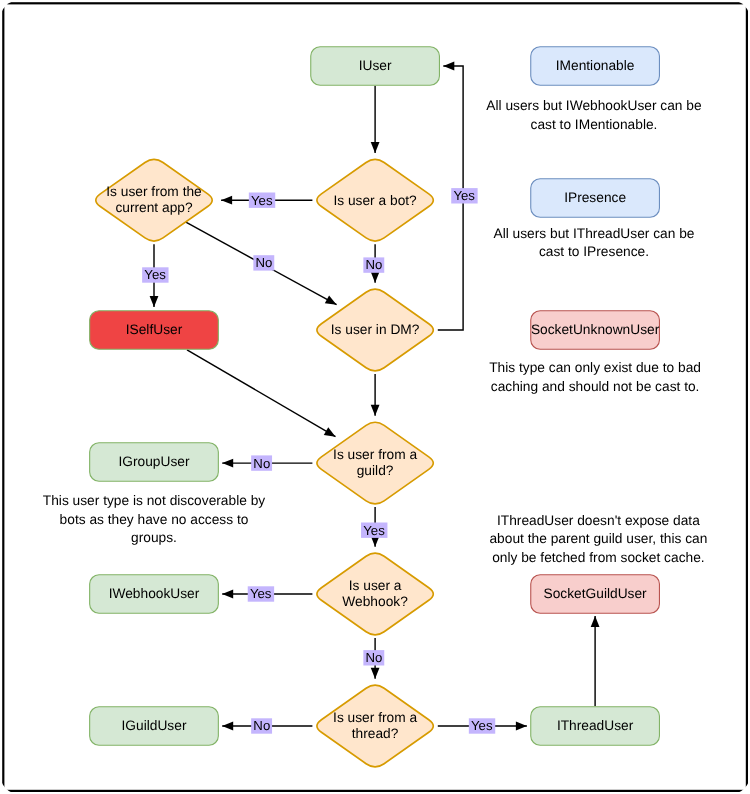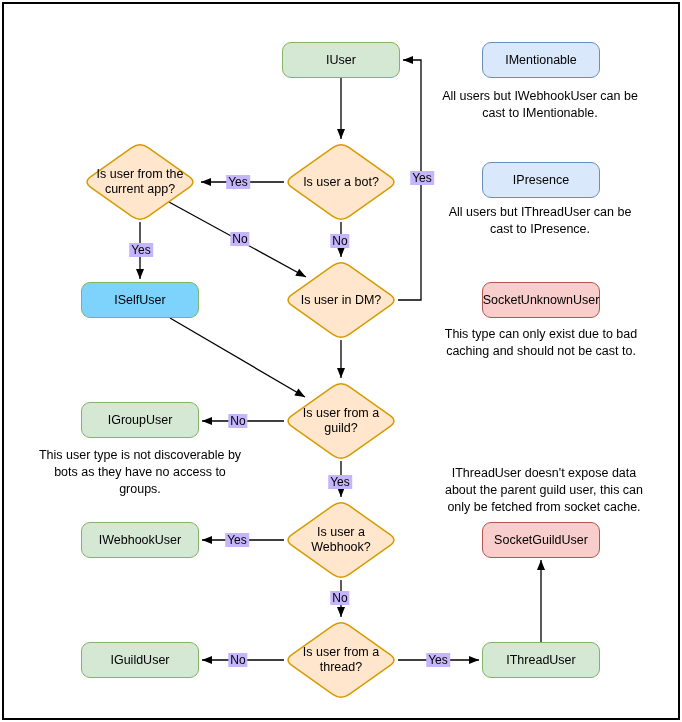--- a/index.html
+++ b/index.html
@@ -8,20 +8,21 @@
     background: #ffffff;
     font-family: "Liberation Sans", sans-serif;
     color: #000000;
   }
   .canvas {
     position: relative;
     width: 682px;
     height: 722px;
     overflow: hidden;
     background: #ffffff;
+    border-radius: 18px;
   }
   svg.layer {
     position: absolute;
     left: 0;
     top: 0;
     width: 682px;
     height: 722px;
   }
   .edge {
     stroke: #000000;
@@ -117,21 +118,21 @@
 
   <div class="node interface" style="left: 282px; top: 42px; background-color: rgb(213, 232, 212); border-color: rgb(130, 179, 102);">
     <span>IUser</span>
   </div>
   <div class="node castable" style="left: 482px; top: 42px; background-color: rgb(218, 232, 252); border-color: rgb(108, 142, 191);">
     <span>IMentionable</span>
   </div>
   <div class="node castable" style="left: 482px; top: 162px; background-color: rgb(218, 232, 252); border-color: rgb(108, 142, 191);">
     <span>IPresence</span>
   </div>
-  <div class="node interface" style="left: 81px; top: 282px; background-color: #7dd3fc; border-color: rgb(130, 179, 102);">
+  <div class="node interface" style="left: 81px; top: 282px; background-color: #ef4444; border-color: rgb(130, 179, 102);">
     <span>ISelfUser</span>
   </div>
   <div class="node socket" style="left: 482px; top: 282px; background-color: rgb(248, 206, 204); border-color: rgb(184, 84, 80);">
     <span>SocketUnknownUser</span>
   </div>
   <div class="node interface" style="left: 81px; top: 402px; background-color: rgb(213, 232, 212); border-color: rgb(130, 179, 102);">
     <span>IGroupUser</span>
   </div>
   <div class="node interface" style="left: 81px; top: 522px; background-color: rgb(213, 232, 212); border-color: rgb(130, 179, 102);">
     <span>IWebhookUser</span>

